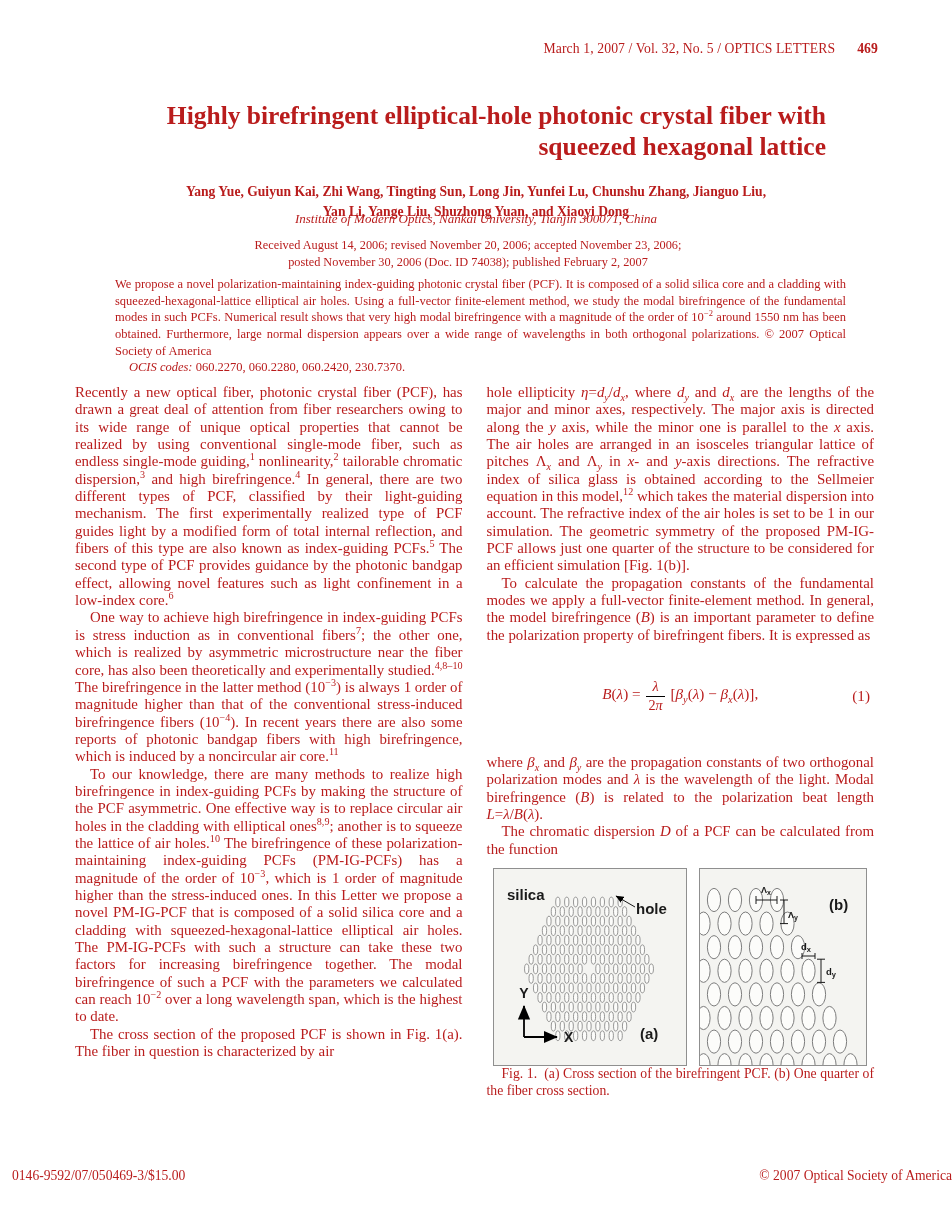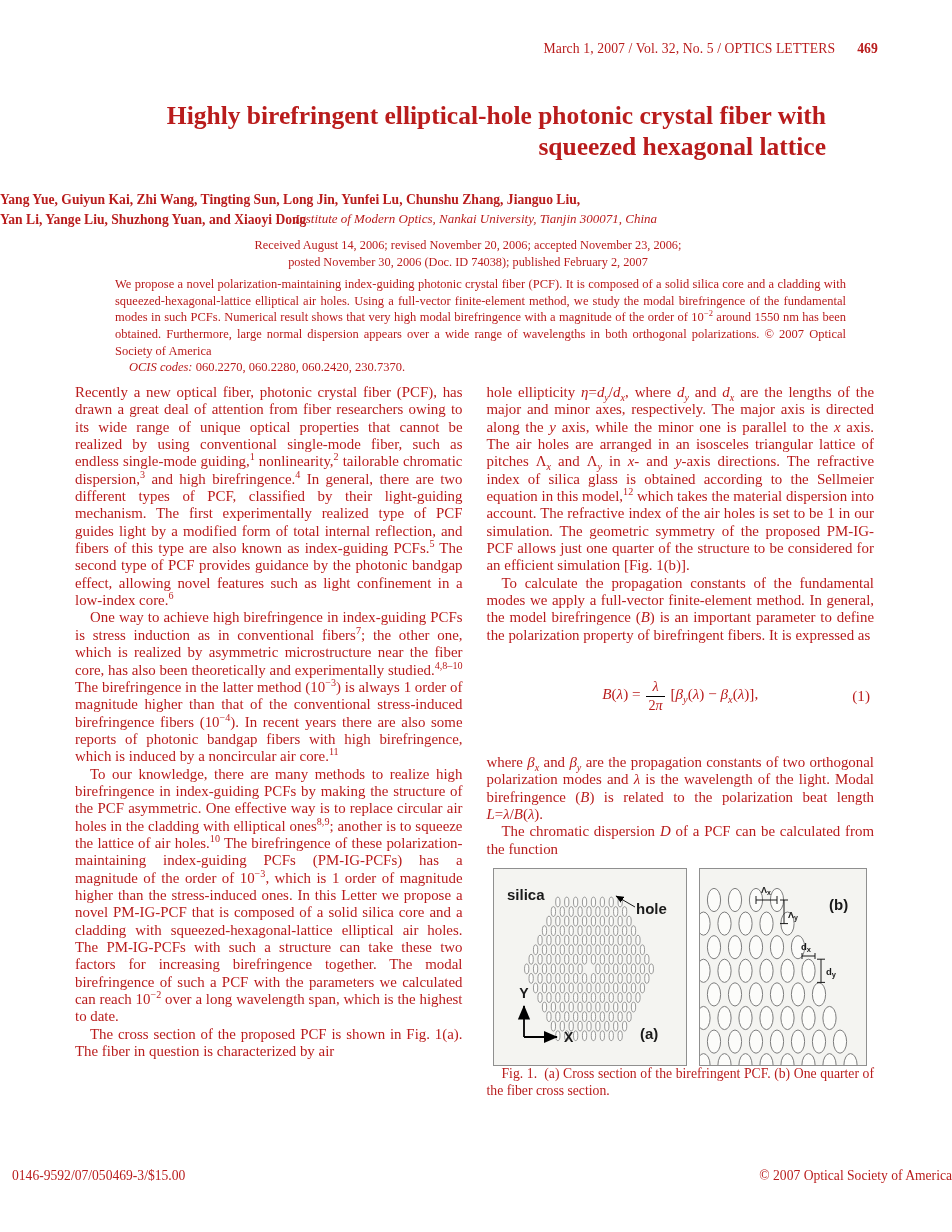--- a/index.html
+++ b/index.html
@@ -18,21 +18,21 @@
     text-align:right;font-size:13.7px;letter-spacing:.1px;
   }
   .running-head .pagenum{font-weight:bold;margin-left:22px;}
   
   .title-wrap{position:absolute;top:101px;left:0;right:0;text-align:right;}
   .title-wrap h1{
     margin:0 auto;width:700px;
     font-size:25.5px;font-weight:bold;line-height:1.2;
   }
   
-  .authors{position:absolute;top:190px;left:0;right:0;text-align:left;
+  .authors{position:absolute;top:182px;left:0;right:0;text-align:center;
     font-size:13.6px;font-weight:bold;line-height:1.5;}
   .affiliation{position:absolute;top:211px;left:0;right:0;text-align:center;
     font-size:13px;font-style:italic;}
   .received{position:absolute;top:237px;left:0;right:16px;text-align:center;
     font-size:12.3px;line-height:1.42;}
   
   .abstract{position:absolute;top:276px;left:115px;width:731px;
     font-size:12.5px;line-height:1.33;text-align:justify;}
   .abstract p{margin:0;}
   .abstract .ocis{text-indent:14px;text-align:left;}

